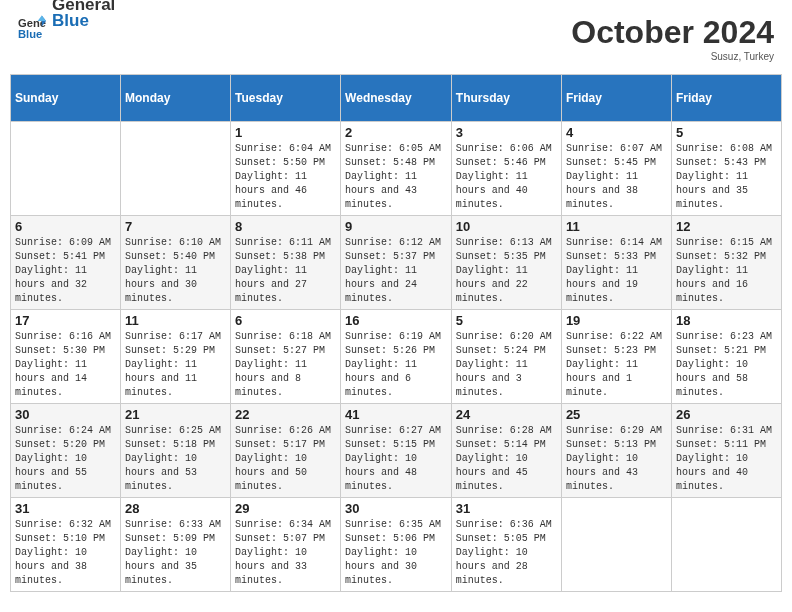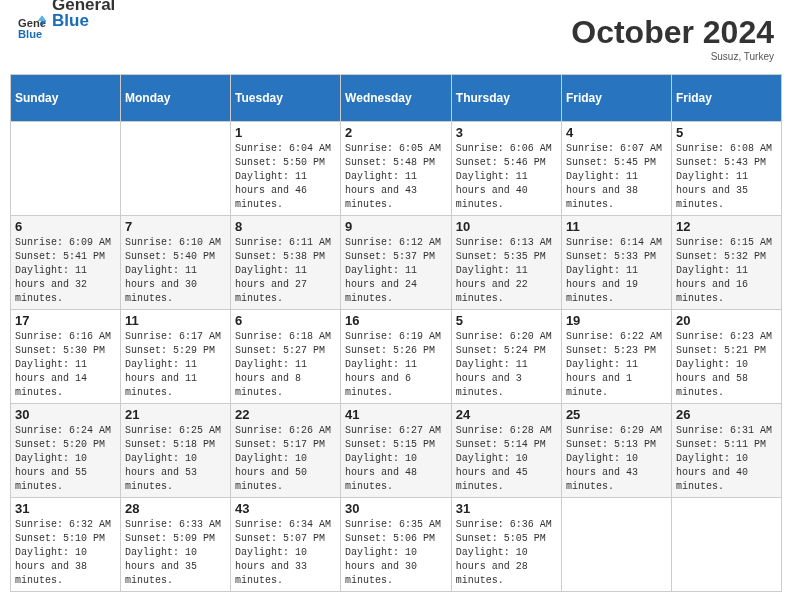--- a/index.html
+++ b/index.html
@@ -201,21 +201,21 @@
         </td>
         <td>
           <span class="day-number">5</span>
           <div class="day-info">Sunrise: 6:20 AM<br>Sunset: 5:24 PM<br>Daylight: 11 hours and 3 minutes.</div>
         </td>
         <td>
           <span class="day-number">19</span>
           <div class="day-info">Sunrise: 6:22 AM<br>Sunset: 5:23 PM<br>Daylight: 11 hours and 1 minute.</div>
         </td>
         <td>
-          <span class="day-number">20</span>
+          <span class="day-number">18</span>
           <div class="day-info">Sunrise: 6:23 AM<br>Sunset: 5:21 PM<br>Daylight: 10 hours and 58 minutes.</div>
         </td>
       </tr>
       <tr>
         <td>
           <span class="day-number">30</span>
           <div class="day-info">Sunrise: 6:24 AM<br>Sunset: 5:20 PM<br>Daylight: 10 hours and 55 minutes.</div>
         </td>
         <td>
           <span class="day-number">21</span>
@@ -245,21 +245,21 @@
       <tr>
         <td>
           <span class="day-number">31</span>
           <div class="day-info">Sunrise: 6:32 AM<br>Sunset: 5:10 PM<br>Daylight: 10 hours and 38 minutes.</div>
         </td>
         <td>
           <span class="day-number">28</span>
           <div class="day-info">Sunrise: 6:33 AM<br>Sunset: 5:09 PM<br>Daylight: 10 hours and 35 minutes.</div>
         </td>
         <td>
-          <span class="day-number">43</span>
+          <span class="day-number">29</span>
           <div class="day-info">Sunrise: 6:34 AM<br>Sunset: 5:07 PM<br>Daylight: 10 hours and 33 minutes.</div>
         </td>
         <td>
           <span class="day-number">30</span>
           <div class="day-info">Sunrise: 6:35 AM<br>Sunset: 5:06 PM<br>Daylight: 10 hours and 30 minutes.</div>
         </td>
         <td>
           <span class="day-number">31</span>
           <div class="day-info">Sunrise: 6:36 AM<br>Sunset: 5:05 PM<br>Daylight: 10 hours and 28 minutes.</div>
         </td>

